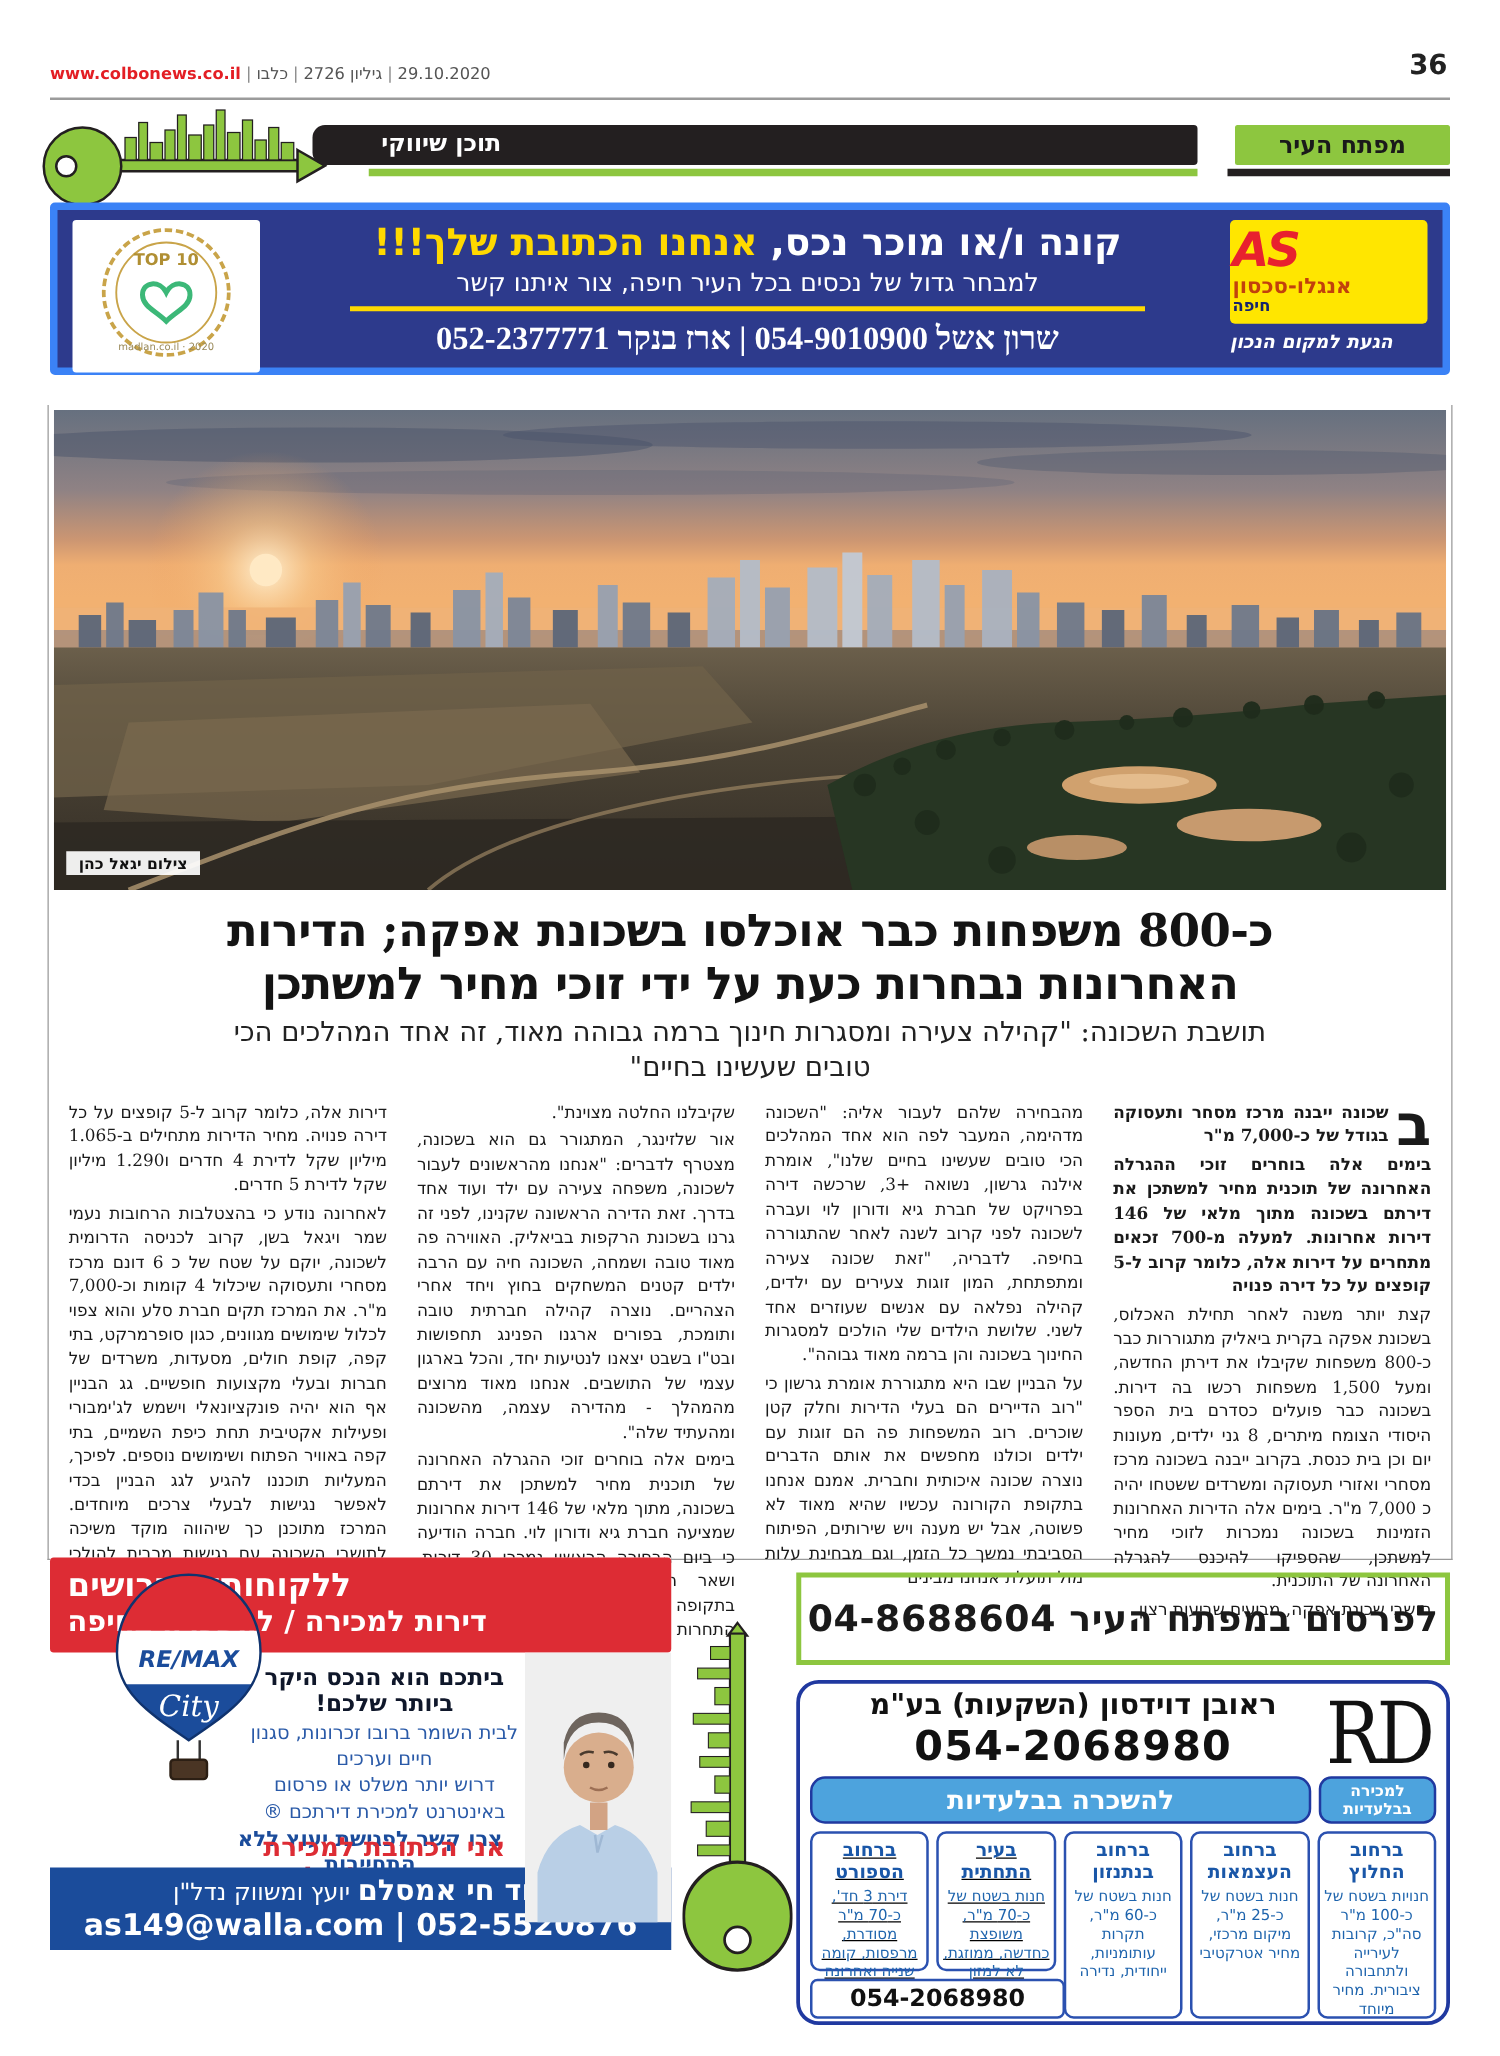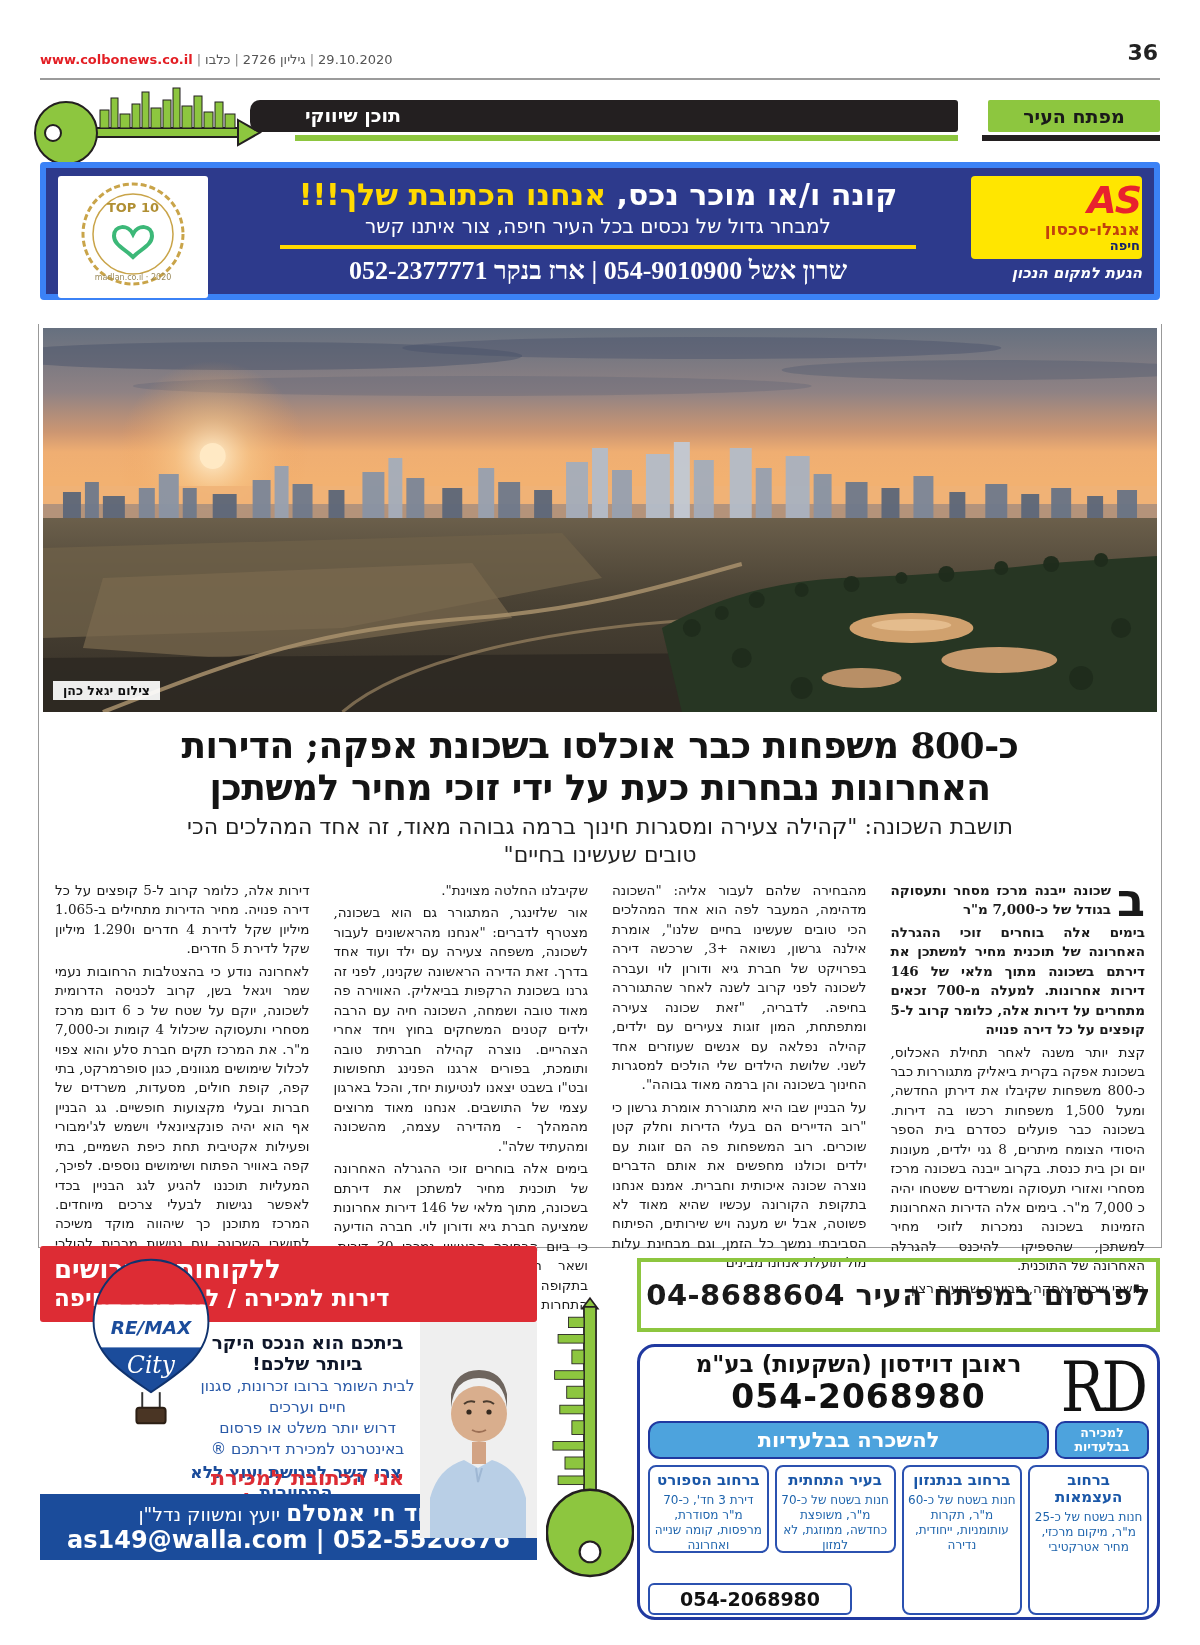--- a/index.html
+++ b/index.html
@@ -16,21 +16,21 @@
   
   .key-logo-h { position:absolute; left:30px; top:84px; width:232px; height:84px; }
   .market-bar { position:absolute; left:250px; top:100px; width:708px; height:32px; background:#231f20; border-radius:10px 3px 3px 10px; }
   .market-bar .label { position:absolute; left:55px; top:4px; color:#fff; font-weight:700; font-size:19px; }
   .market-underline { position:absolute; left:295px; top:135px; width:663px; height:6px; background:#8dc63f; }
   .city-badge { position:absolute; left:988px; top:100px; width:172px; height:32px; background:#8dc63f; text-align:center; line-height:32px; font-size:19px; font-weight:700; color:#1a1a1a; border-radius:2px; }
   .city-badge-shadow { position:absolute; left:982px; top:135px; width:178px; height:6px; background:#231f20; }
 
   
   .top-ad { position:absolute; left:40px; top:162px; width:1120px; height:138px; background:#2d3a8c; border:6px solid #3b82f6; border-radius:4px; }
-  .as-box { position:absolute; right:12px; top:8px; width:171px; text-align:right;margin-left:20px; }
+  .as-box { position:absolute; right:12px; top:8px; width:158px; text-align:left;margin-left:20px; }
   .as-square { background:#ffe600; border-radius:4px; padding:4px 2px 6px; }
   .as-mark { font-size:38px; font-weight:900; font-style:italic; color:#e8212e; line-height:40px; letter-spacing:-2px; }
   .as-name { font-size:17px; font-weight:800; color:#c2410c; line-height:18px; }
   .as-city { font-size:13px; font-weight:700; color:#16246b; }
   .as-tag { margin-top:5px; color:#fff; font-weight:800; font-style:italic; font-size:15px; }
   .top10-box { position:absolute; left:12px; top:8px; width:150px; height:122px; background:#fff; border-radius:3px; }
   .ad-center { position:absolute; right:186px; left:182px; top:9px; text-align:center; color:#fff; }
   .ad-h1 { font-size:30px; font-weight:800; line-height:36px; }
   .ad-h1 .yellow { color:#ffd900; }
   .ad-h2 { font-size:20px; font-weight:500; margin-top:1px; }
@@ -79,21 +79,21 @@
   .dav-top { position:relative; height:72px; }
   .dav-logo { position:absolute; right:12px; top:0px; font-family:"DejaVu Serif","DejaVu Sans",serif; font-size:58px; font-weight:500; color:#111; letter-spacing:-3px; transform:scaleY(1.18); transform-origin:top; }
   .dav-head { position:absolute; right:100px; left:20px; top:4px; text-align:center; }
   .dav-company { font-size:23px; font-weight:700; color:#111; }
   .dav-phone { font-size:33px; font-weight:900; color:#111; letter-spacing:1px; direction:ltr; }
   .dav-pills { position:relative; height:38px; margin:2px 8px 0; }
   .dav-sale-tab { position:absolute; right:0; top:0; width:94px; height:38px; background:#4da3dd; border:2px solid #2039a0; border-radius:10px; color:#fff; font-weight:800; font-size:12.5px; line-height:1.15; text-align:center; display:flex; align-items:center; justify-content:center; }
   .dav-rent-pill { position:absolute; right:100px; left:0; top:0; height:38px; background:#4da3dd; border:2px solid #2039a0; border-radius:12px; color:#fff; font-weight:800; font-size:21px; text-align:center; line-height:34px; }
   .dav-cards { position:relative; display:flex; gap:6px; margin:6px 8px 0; height:150px; }
   .dav-card { flex:1; border:2px solid #2b51b0; border-radius:8px; padding:5px 3px; text-align:center; background:#fff; }
-  .dav-card.short { height:88px; }
+  .dav-card.short { height:112px;text-decoration:underline; }
   .dav-card .ttl { font-size:15px; font-weight:800; color:#1a57a8; line-height:17px; }
   .dav-card .bd { font-size:12px; line-height:15px; color:#1e64ad; margin-top:4px; }
   .dav-bottom-phone { position:absolute; left:0; bottom:0; width:204px; height:32px; border:2px solid #2b51b0; border-radius:6px; background:#fff; text-align:center; font-size:19px; font-weight:800; color:#111; line-height:28px; direction:ltr; }
 </style>
 </head>
 <body>
 
 <div class="page">
 
   <div class="masthead-line">
@@ -377,20 +377,24 @@
         <div class="dav-company">ראובן דוידסון (השקעות) בע"מ</div>
         <div class="dav-phone">054-2068980</div>
       </div>
     </div>
     <div class="dav-pills">
       <div class="dav-sale-tab">למכירה בבלעדיות</div>
       <div class="dav-rent-pill">להשכרה בבלעדיות</div>
     </div>
     <div class="dav-cards">
       <div class="dav-card">
+        <div class="ttl">ברחוב החלוץ</div>
+        <div class="bd">חנויות בשטח של כ-100 מ"ר סה"כ, קרובות לעירייה ולתחבורה ציבורית. מחיר מיוחד</div>
+      </div>
+      <div class="dav-card">
         <div class="ttl">ברחוב העצמאות</div>
         <div class="bd">חנות בשטח של כ-25 מ"ר, מיקום מרכזי, מחיר אטרקטיבי</div>
       </div>
       <div class="dav-card">
         <div class="ttl">ברחוב בנתנזון</div>
         <div class="bd">חנות בשטח של כ-60 מ"ר, תקרות עותומניות, ייחודית, נדירה</div>
       </div>
       <div class="dav-card short">
         <div class="ttl">בעיר התחתית</div>
         <div class="bd">חנות בשטח של כ-70 מ"ר, משופצת כחדשה, ממוזגת, לא למזון</div>

